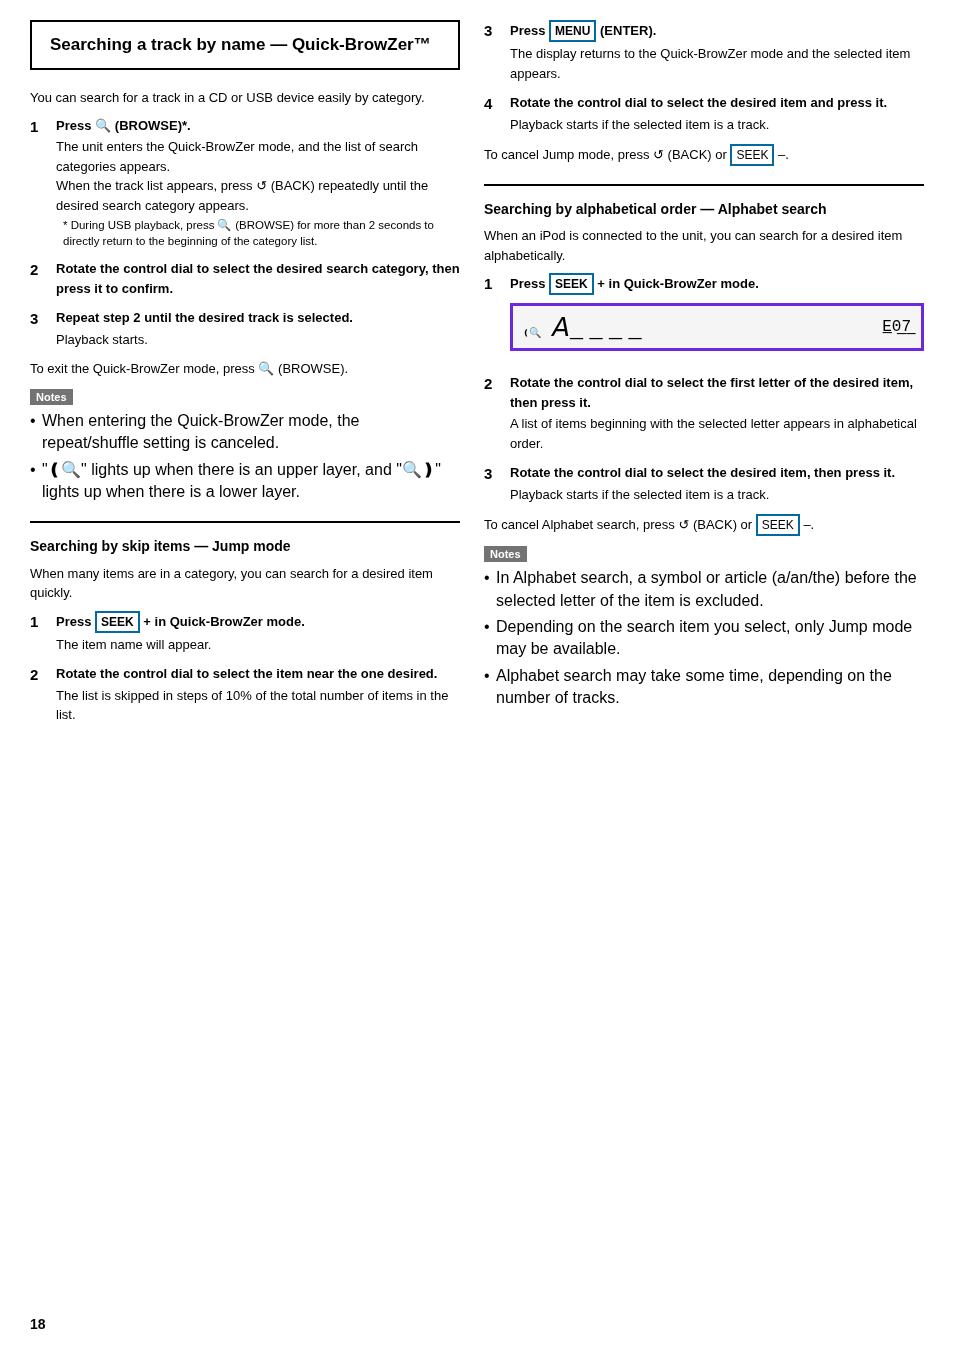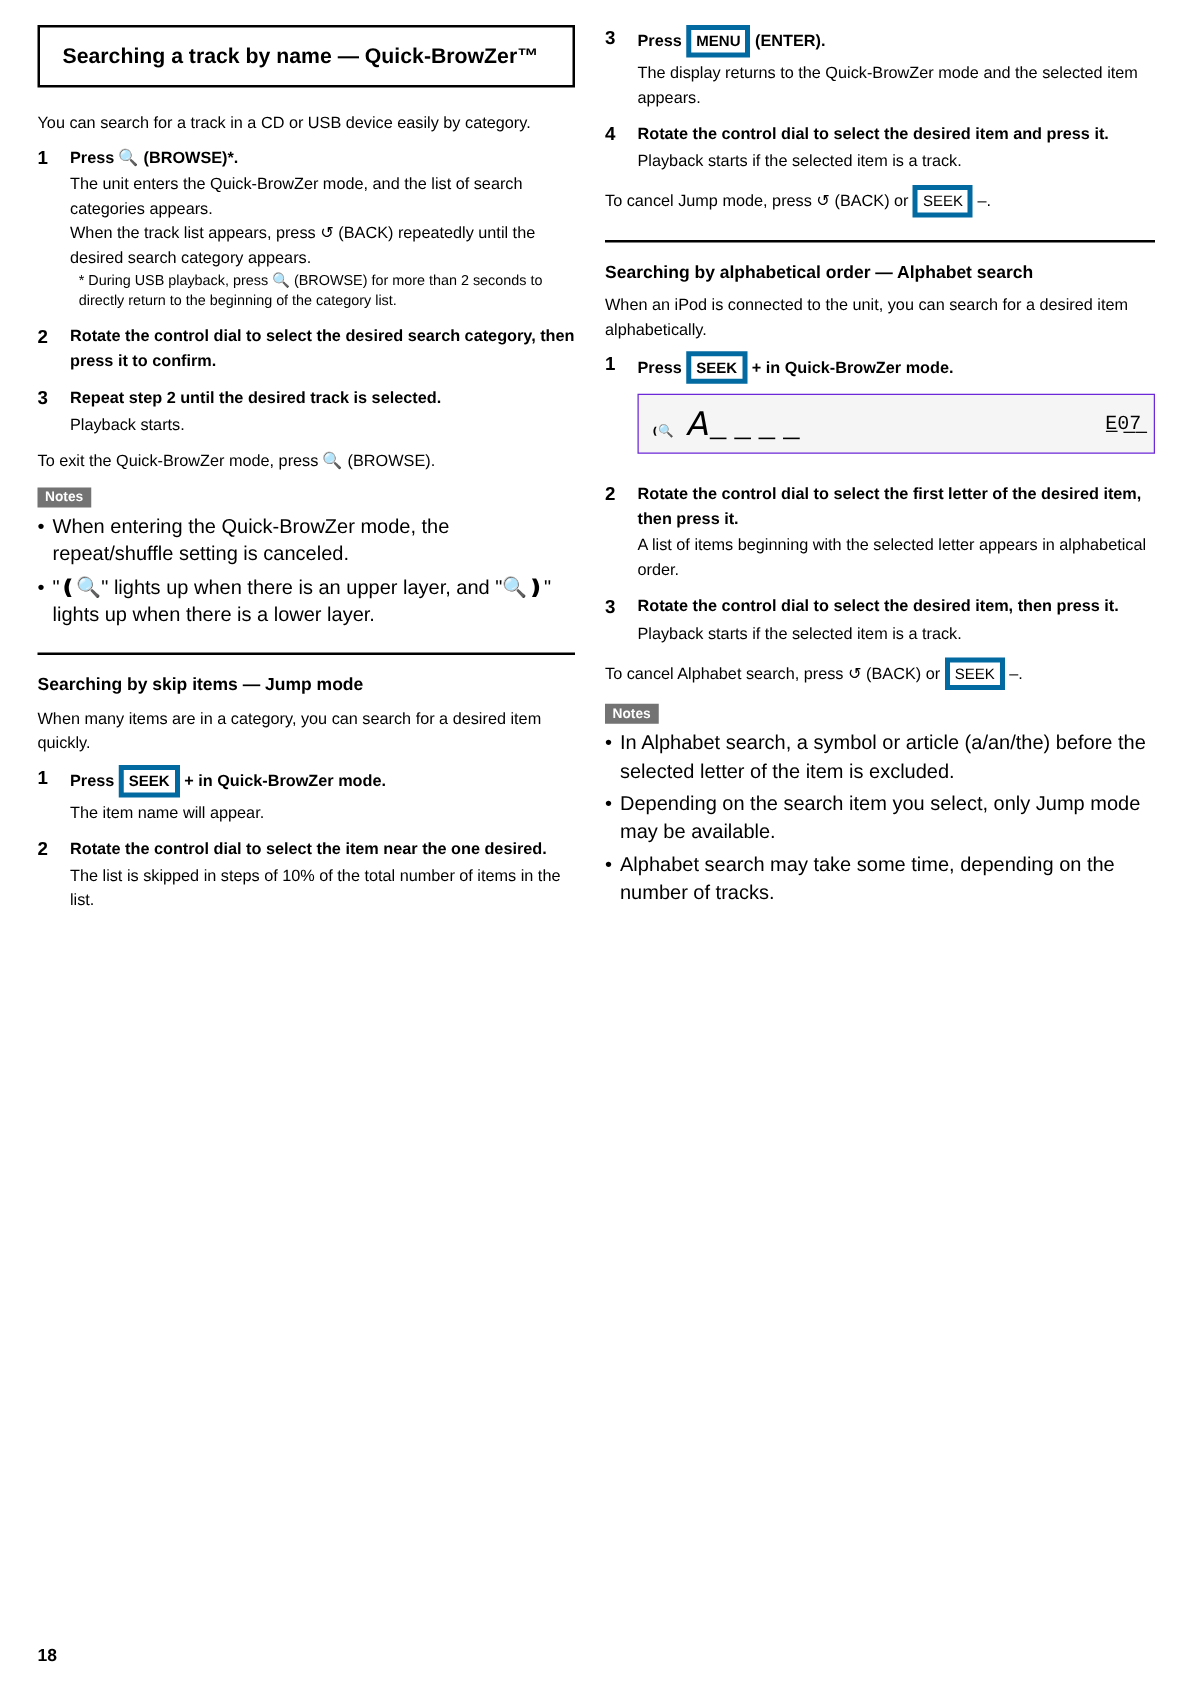--- a/index.html
+++ b/index.html
@@ -95,38 +95,38 @@
       margin-bottom: 4px;
       font-size: 16px;
       line-height: 1.4;
     }
     .notes-list li::before {
       content: "•";
       position: absolute;
       left: 0;
     }
     .kbd {
-      border: 4px solid #0369a1;
+      border: 2px solid #0369a1;
       padding: 0px 4px;
       font-size: 12px;
       display: inline-block;
     }
     .sub-note {
       font-size: 11.5px;
       margin-left: 7px;
       margin-top: 4px;
       line-height: 1.4;
     }
     .cancel-line {
       margin-top: 8px;
       line-height: 1.5;
       font-size: 13px;
     }
     .display-img {
-      border: 1px solid #6d28d9;
+      border: 3px solid #6d28d9;
       padding: 8px 10px;
       margin: 8px 0 12px 0;
       font-family: 'Courier New', monospace;
       font-size: 18px;
       display: flex;
       align-items: center;
       justify-content: space-between;
       height: 48px;
       background: #f5f5f5;
     }

